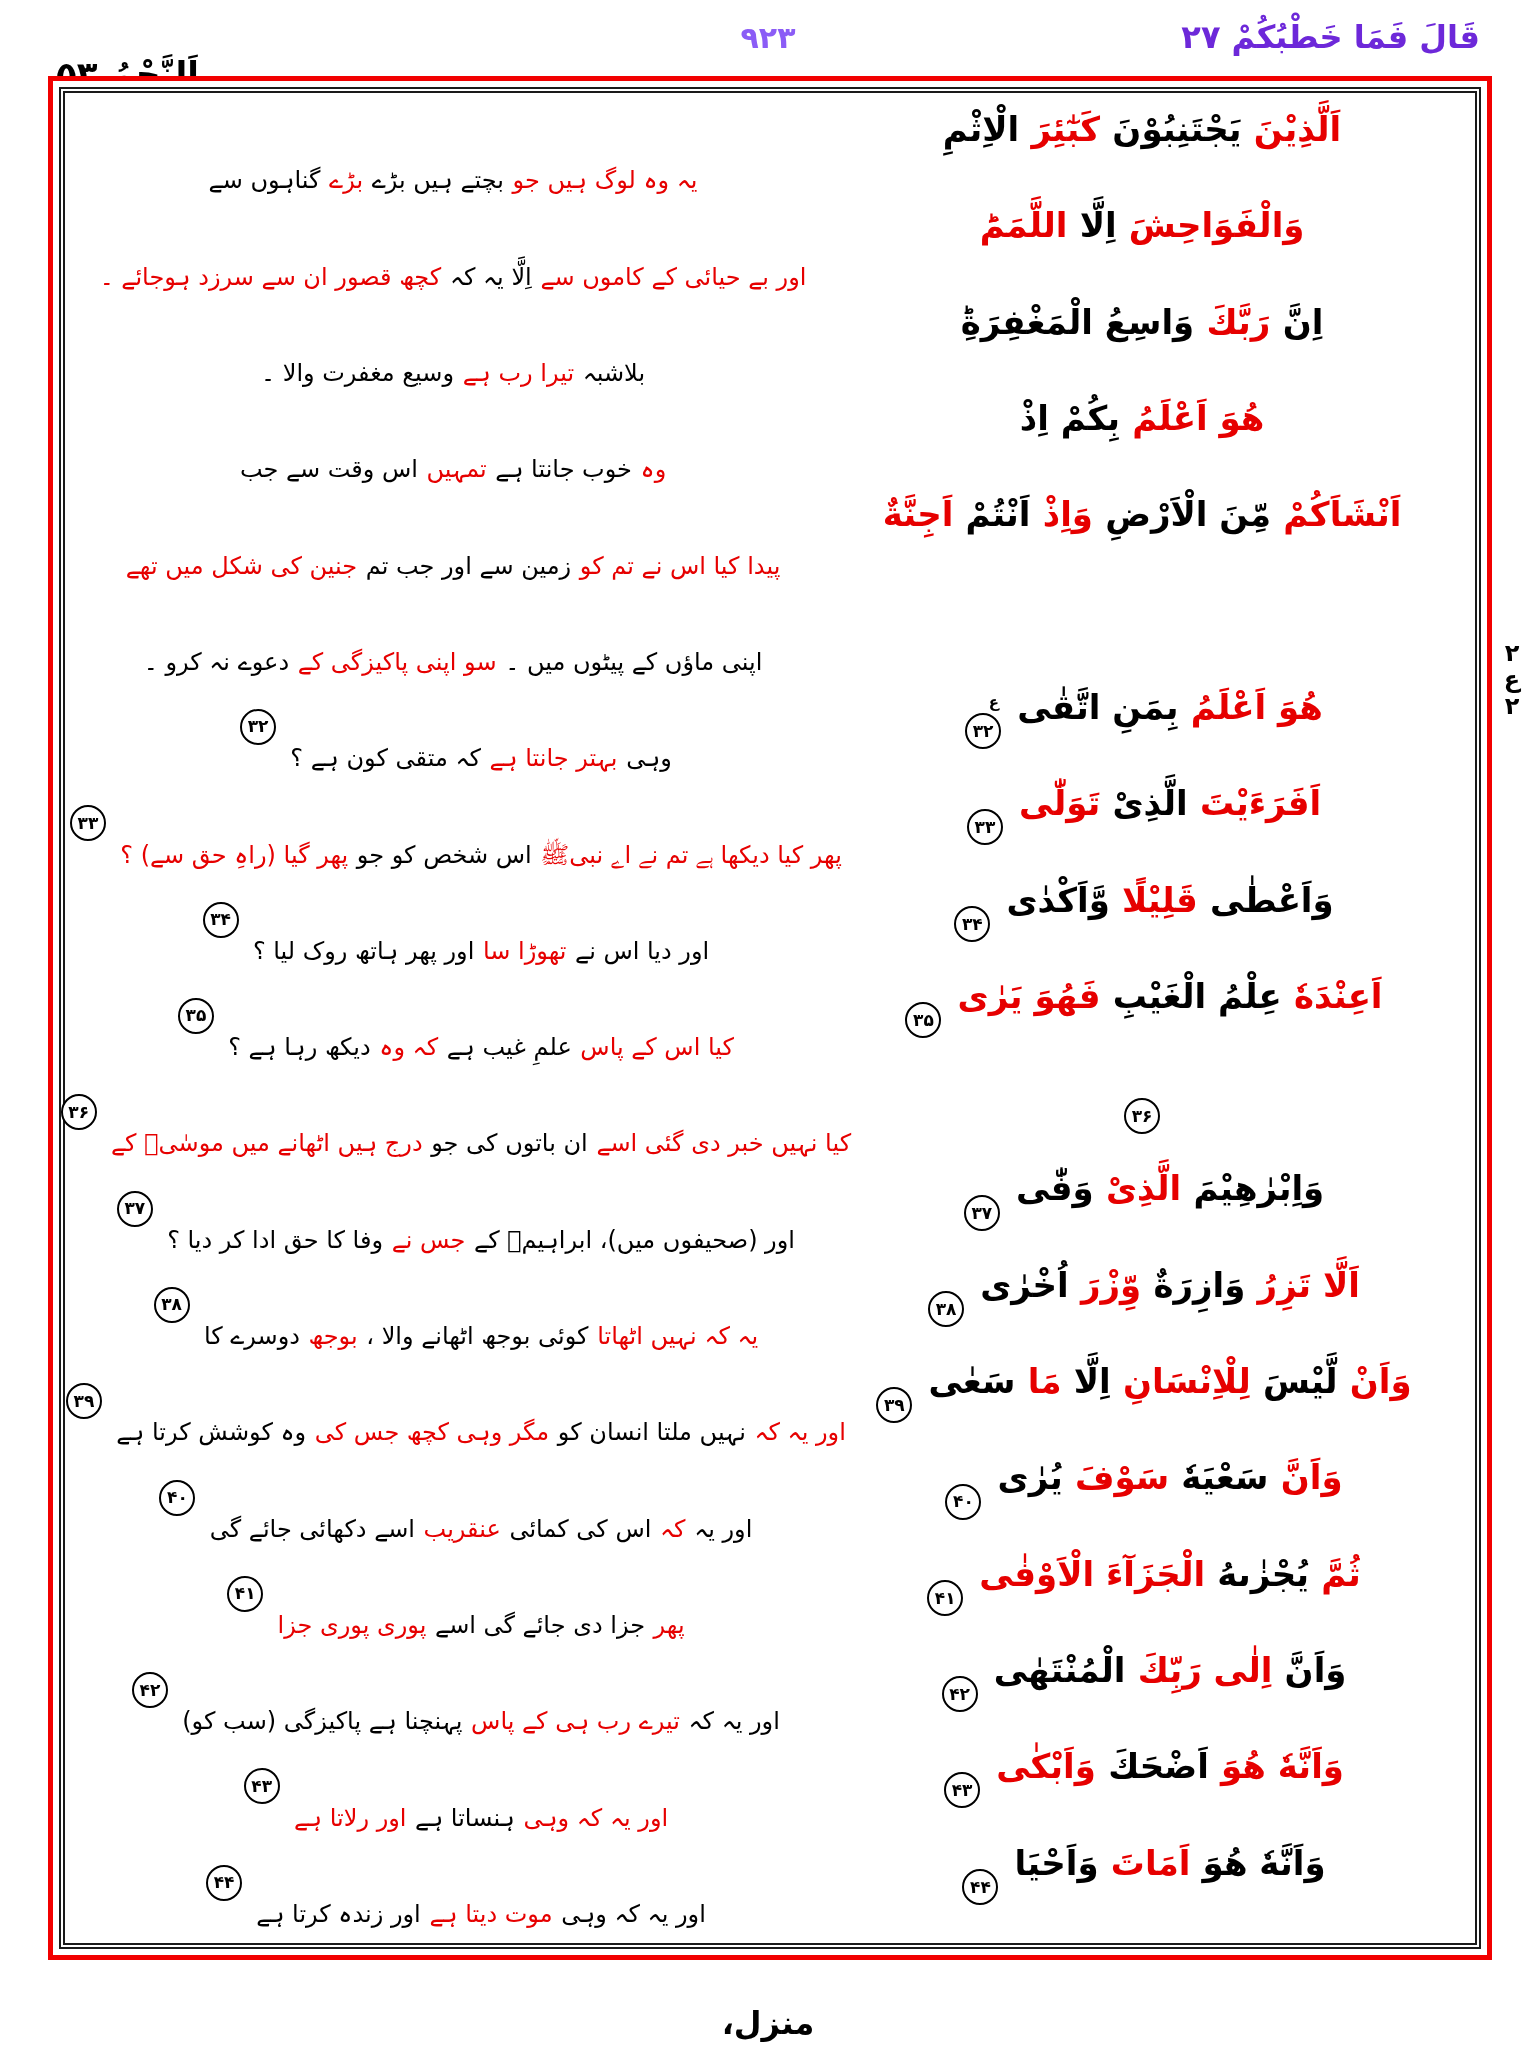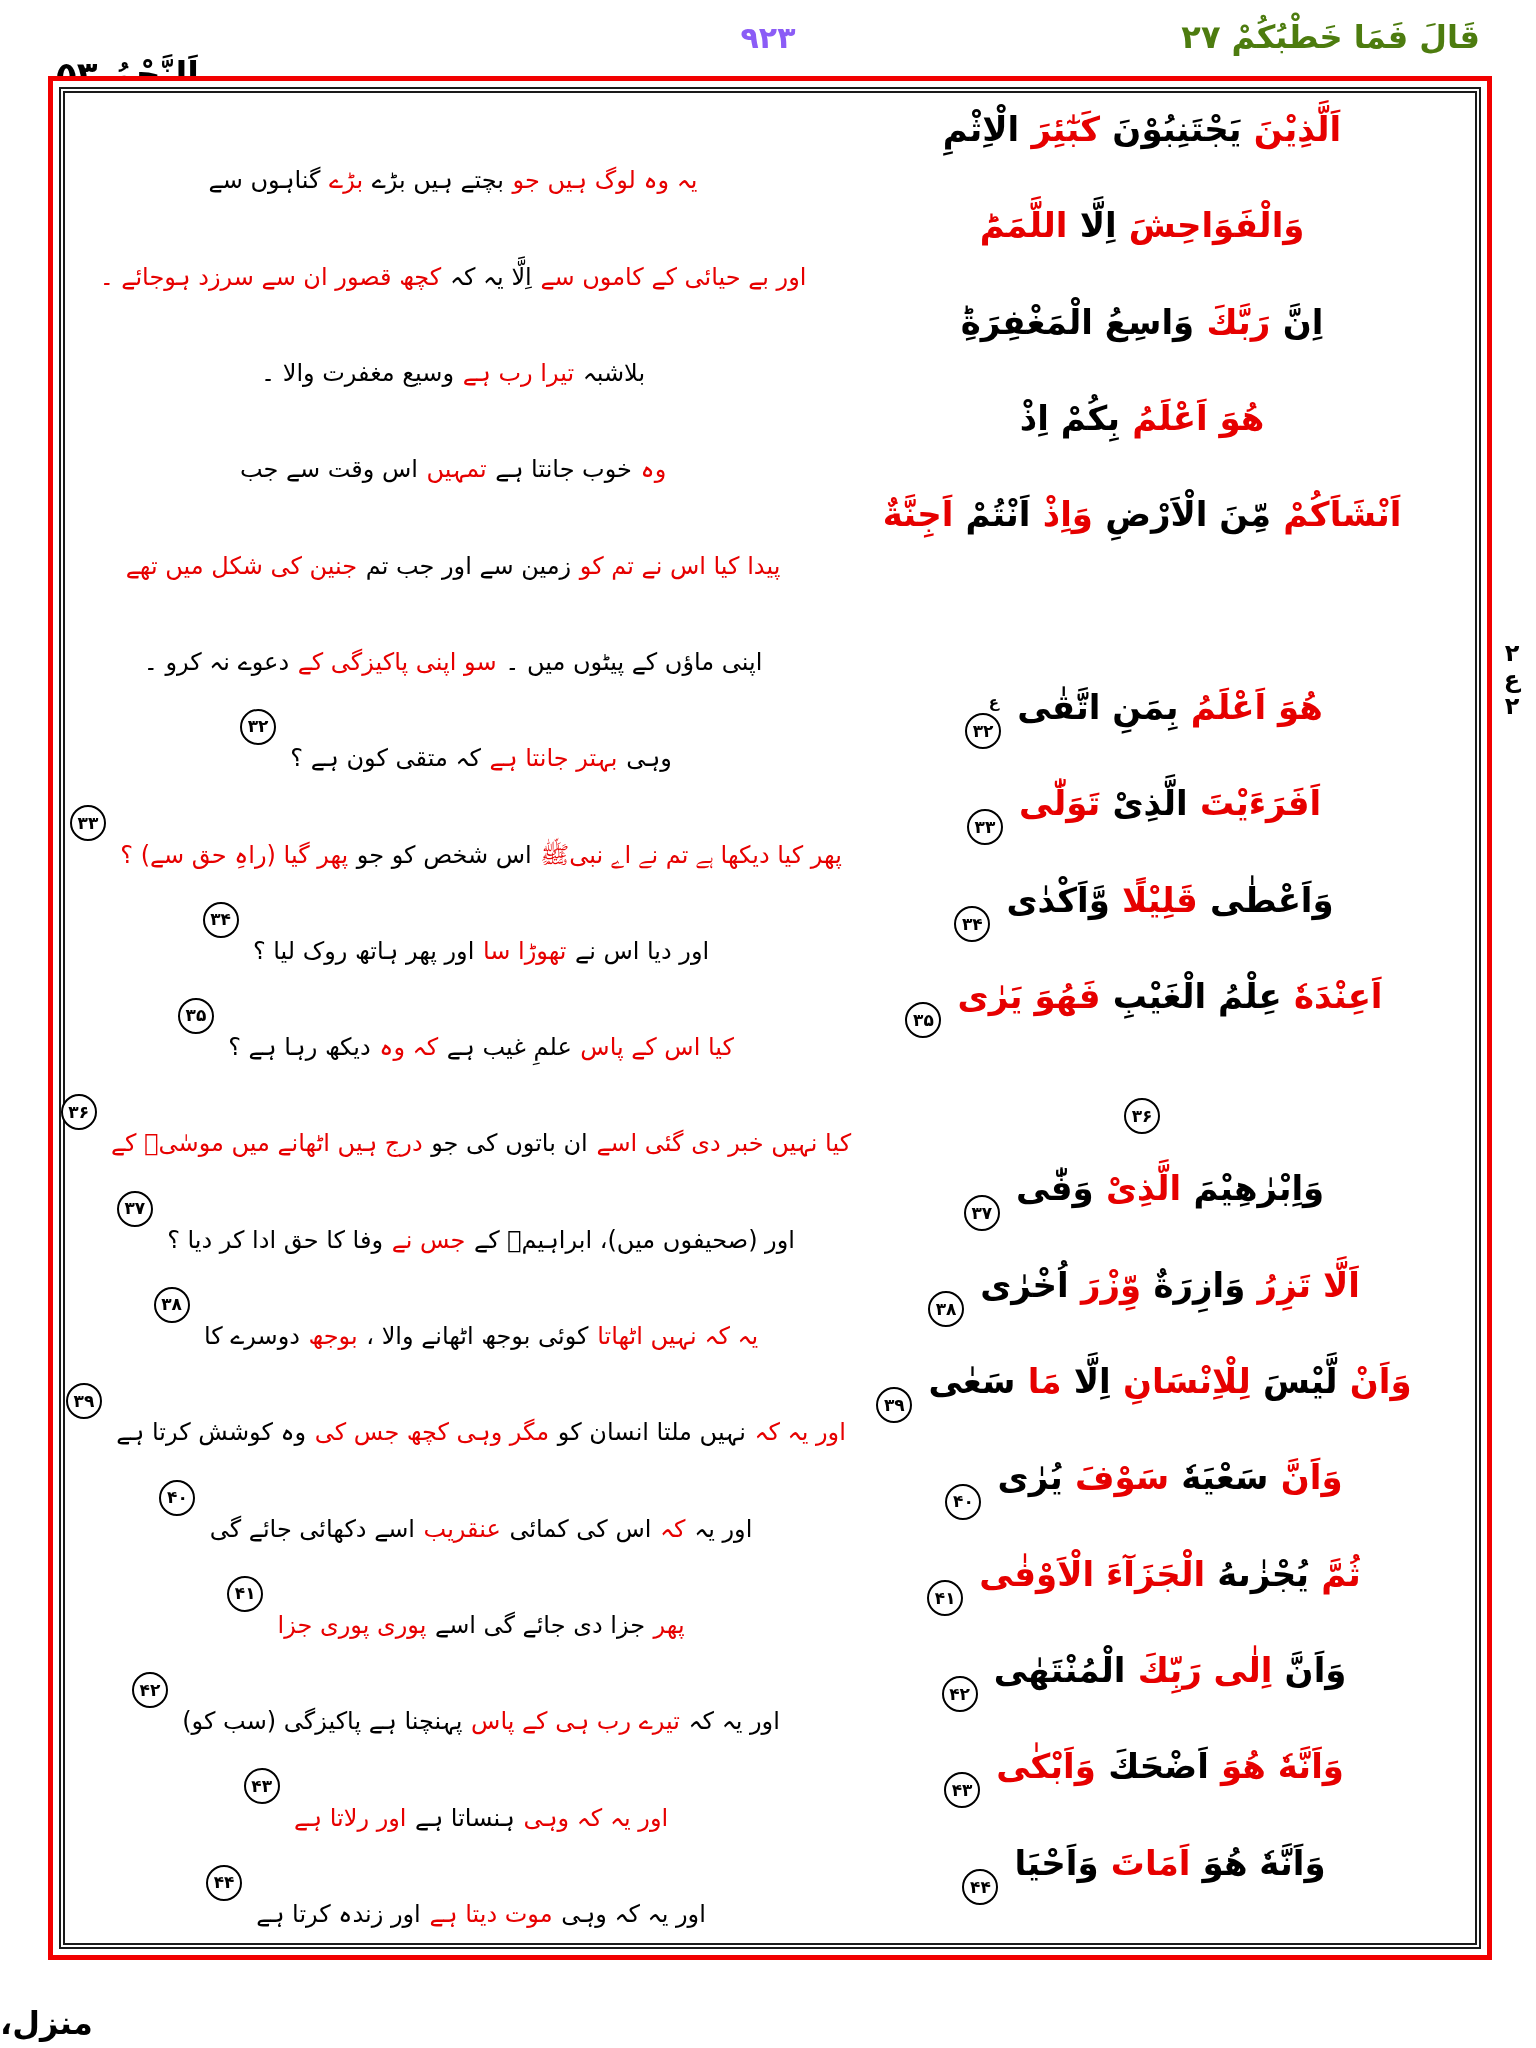--- a/index.html
+++ b/index.html
@@ -1,20 +1,20 @@
 <!DOCTYPE html>
 <html lang="ur"><head>
 <meta charset="utf-8">
 <style>
   html,body{margin:0;padding:0;background:#ffffff;}
   .page{position:relative;width:1536px;height:2048px;background:#ffffff;overflow:hidden;
         font-family:"DejaVu Sans",sans-serif;}
   
   .header{position:absolute;top:8px;left:50px;right:50px;height:64px;direction:rtl;}
-  .h-right{position:absolute;right:6px;top:10px;font-size:32px;font-weight:bold;color:#4d7c0f;}
+  .h-right{position:absolute;right:6px;top:10px;font-size:32px;font-weight:bold;color:#6d28d9;}
   .h-center{position:absolute;left:0;right:0;top:12px;text-align:center;font-size:30px;font-weight:bold;color:#8b5cf6;}
   .h-left{position:absolute;left:6px;top:6px;font-size:34px;font-weight:bold;color:#000;margin-top:40px;}
   
   .frame-red{position:absolute;left:48px;top:76px;right:44px;bottom:88px;border:5px solid #f20000;background:#fff;}
   .frame-black{position:absolute;left:6px;top:6px;right:6px;bottom:6px;border:6px double #1a1a1a;}
   
   .rows{position:absolute;left:16px;top:10px;right:16px;bottom:10px;display:flex;flex-direction:column;}
   .row{flex:1 1 0;display:grid;grid-template-columns:54% 46%;overflow:visible;}
   .cell{direction:rtl;display:flex;flex-wrap:nowrap;white-space:nowrap;overflow:visible;}
   .urdu{font-size:24px;line-height:1.25;align-items:flex-end;justify-content:center;padding-bottom:4px;}
@@ -23,21 +23,21 @@
   .seg-r{color:#e60000;}
   .seg-k{color:#000000;}
   .vnum{flex:none;display:inline-flex;align-items:center;justify-content:center;
         width:32px;height:32px;border:2.5px solid #000;border-radius:50%;
         font-size:17px;font-weight:bold;color:#000;margin:0 10px;position:relative;align-self:center;background:#fff;}
   .vmark{position:absolute;top:-22px;right:0;font-size:15px;font-weight:bold;color:#000;}
   
   .ruku-marker{position:absolute;right:4px;top:640px;width:40px;display:flex;flex-direction:column;
                align-items:center;font-size:24px;font-weight:bold;color:#000;line-height:1.1;}
   
-  .footer{position:absolute;left:0;right:0;bottom:6px;text-align:left;font-size:32px;font-weight:bold;color:#000;direction:rtl;}
+  .footer{position:absolute;left:0;right:0;bottom:6px;text-align:center;font-size:32px;font-weight:bold;color:#000;direction:rtl;}
 </style>
 </head>
 <body>
 
 <div class="page">
 
   <div class="header">
     <div class="h-right">قَالَ فَمَا خَطْبُكُمْ ۲۷</div>
     <div class="h-center">٩٢٣</div>
     <div class="h-left">اَلنَّجْمُ ۵۳</div>

